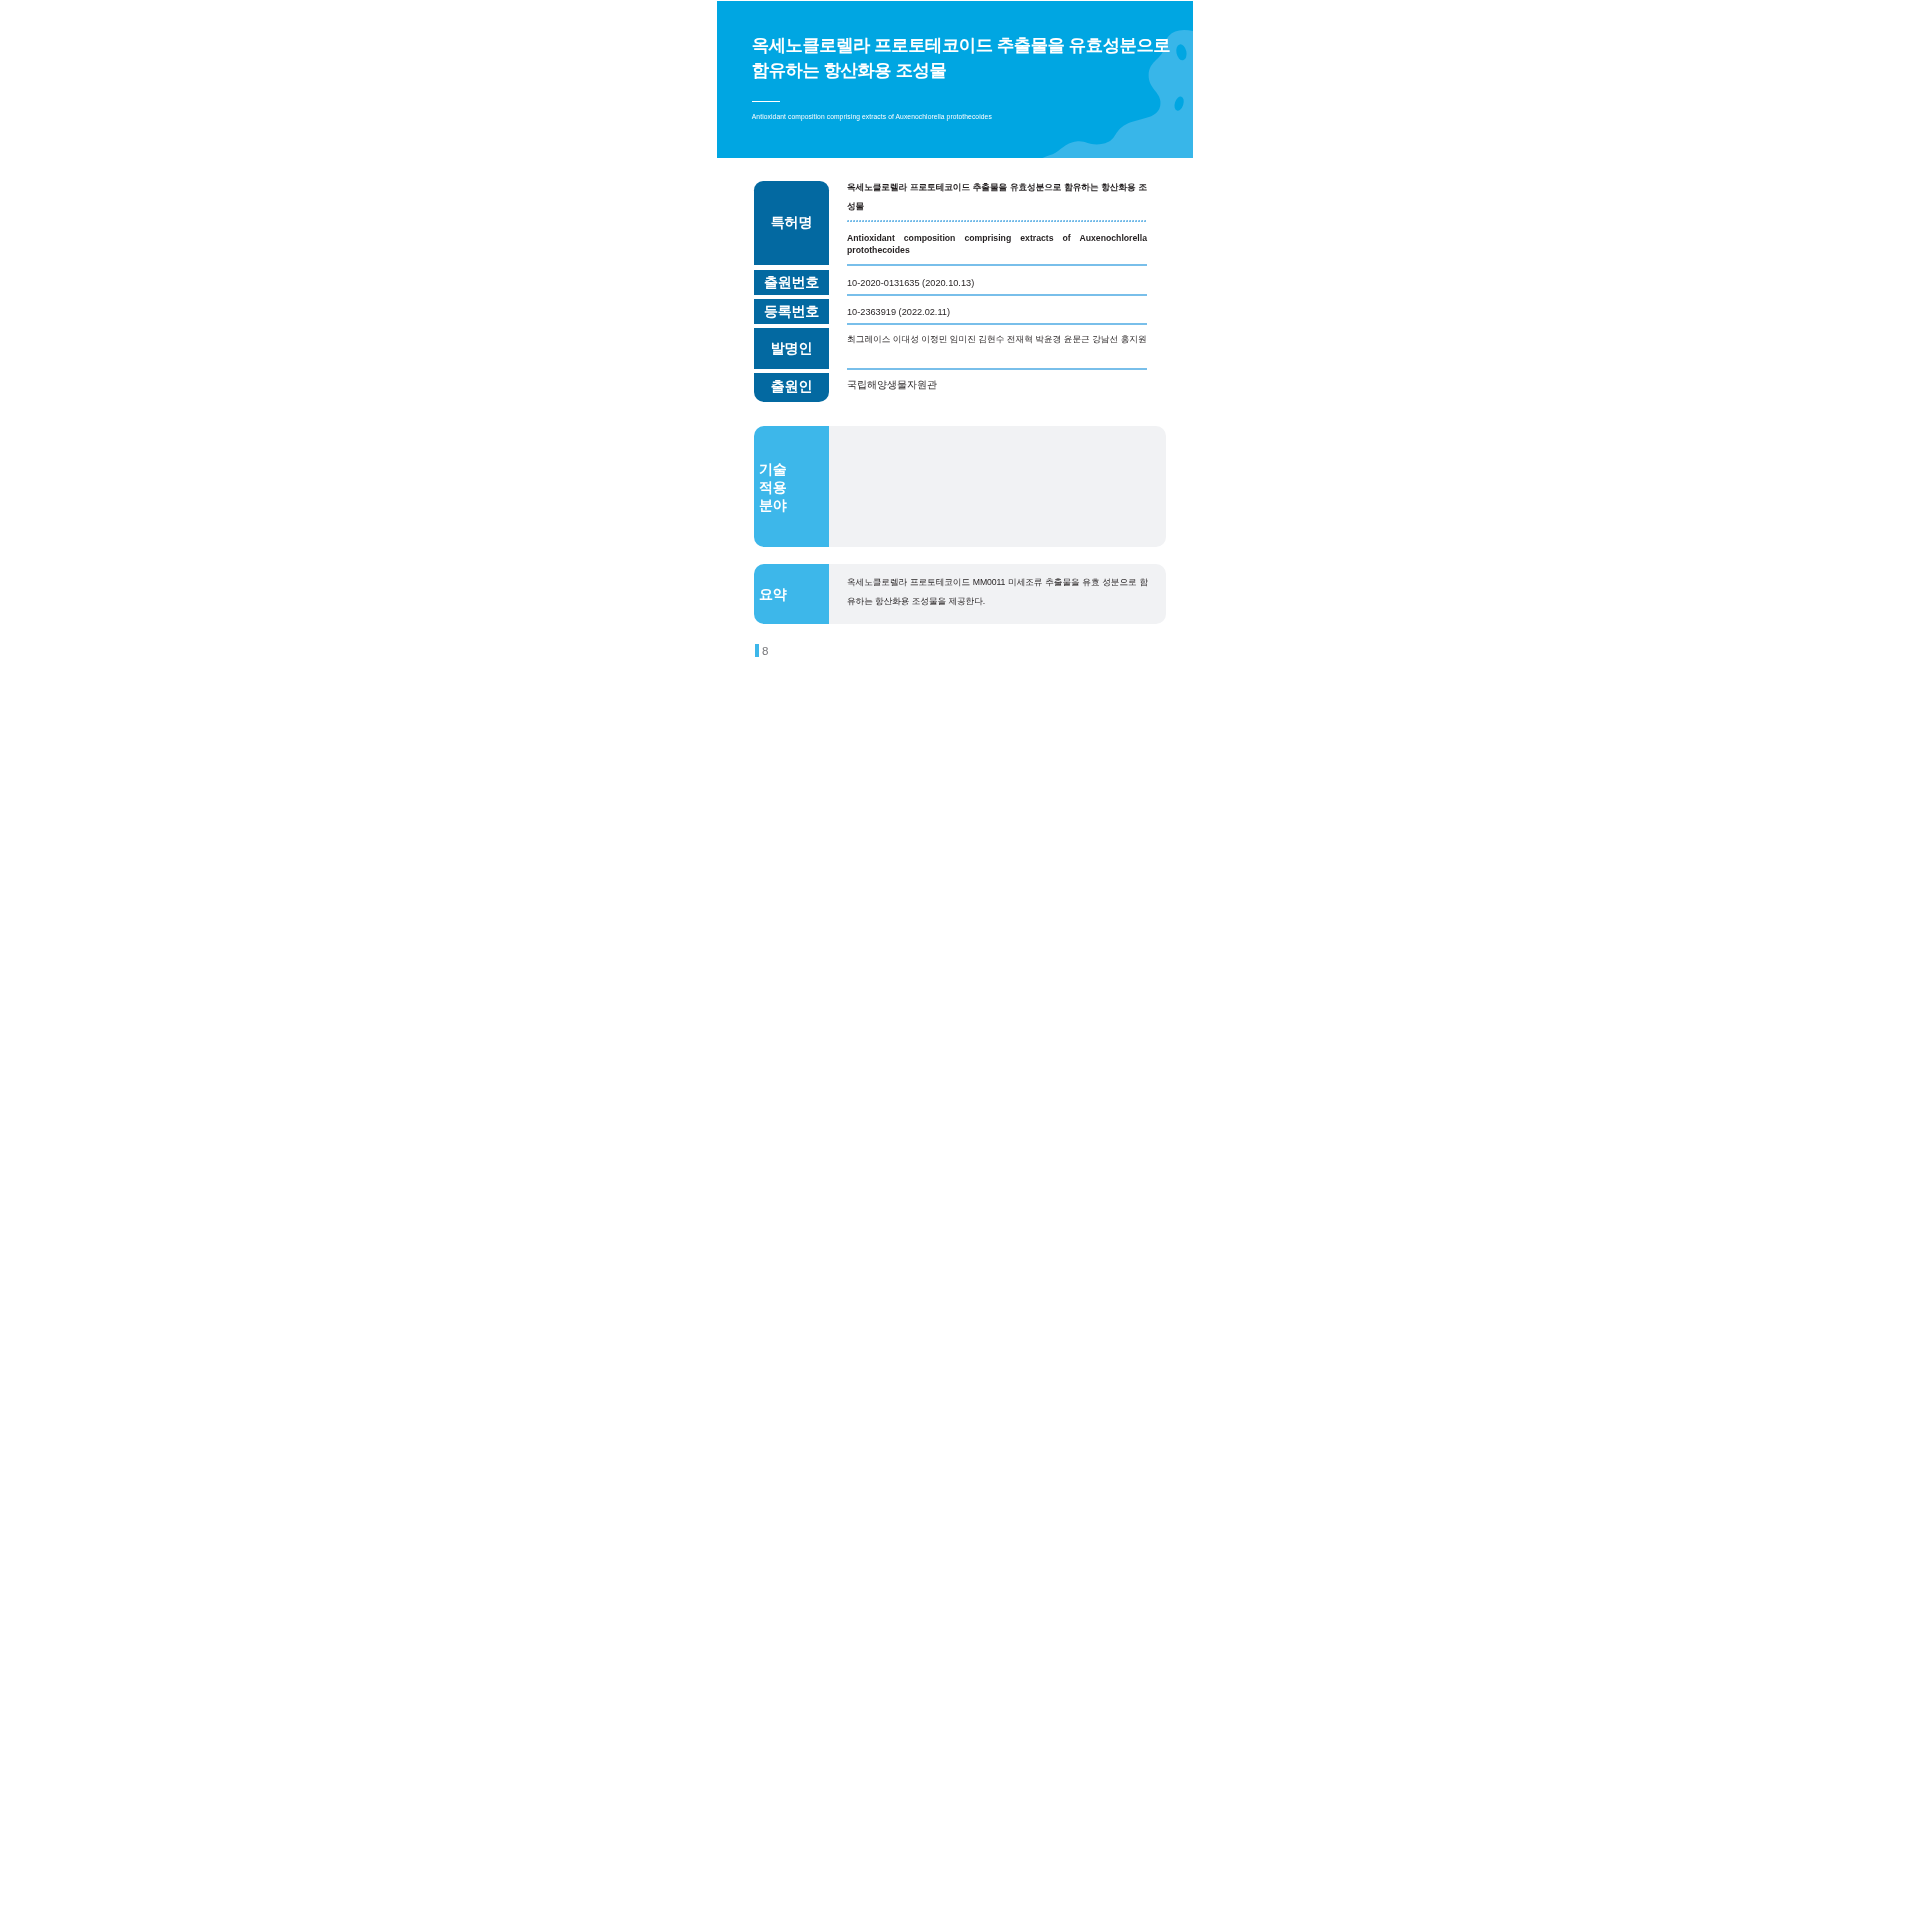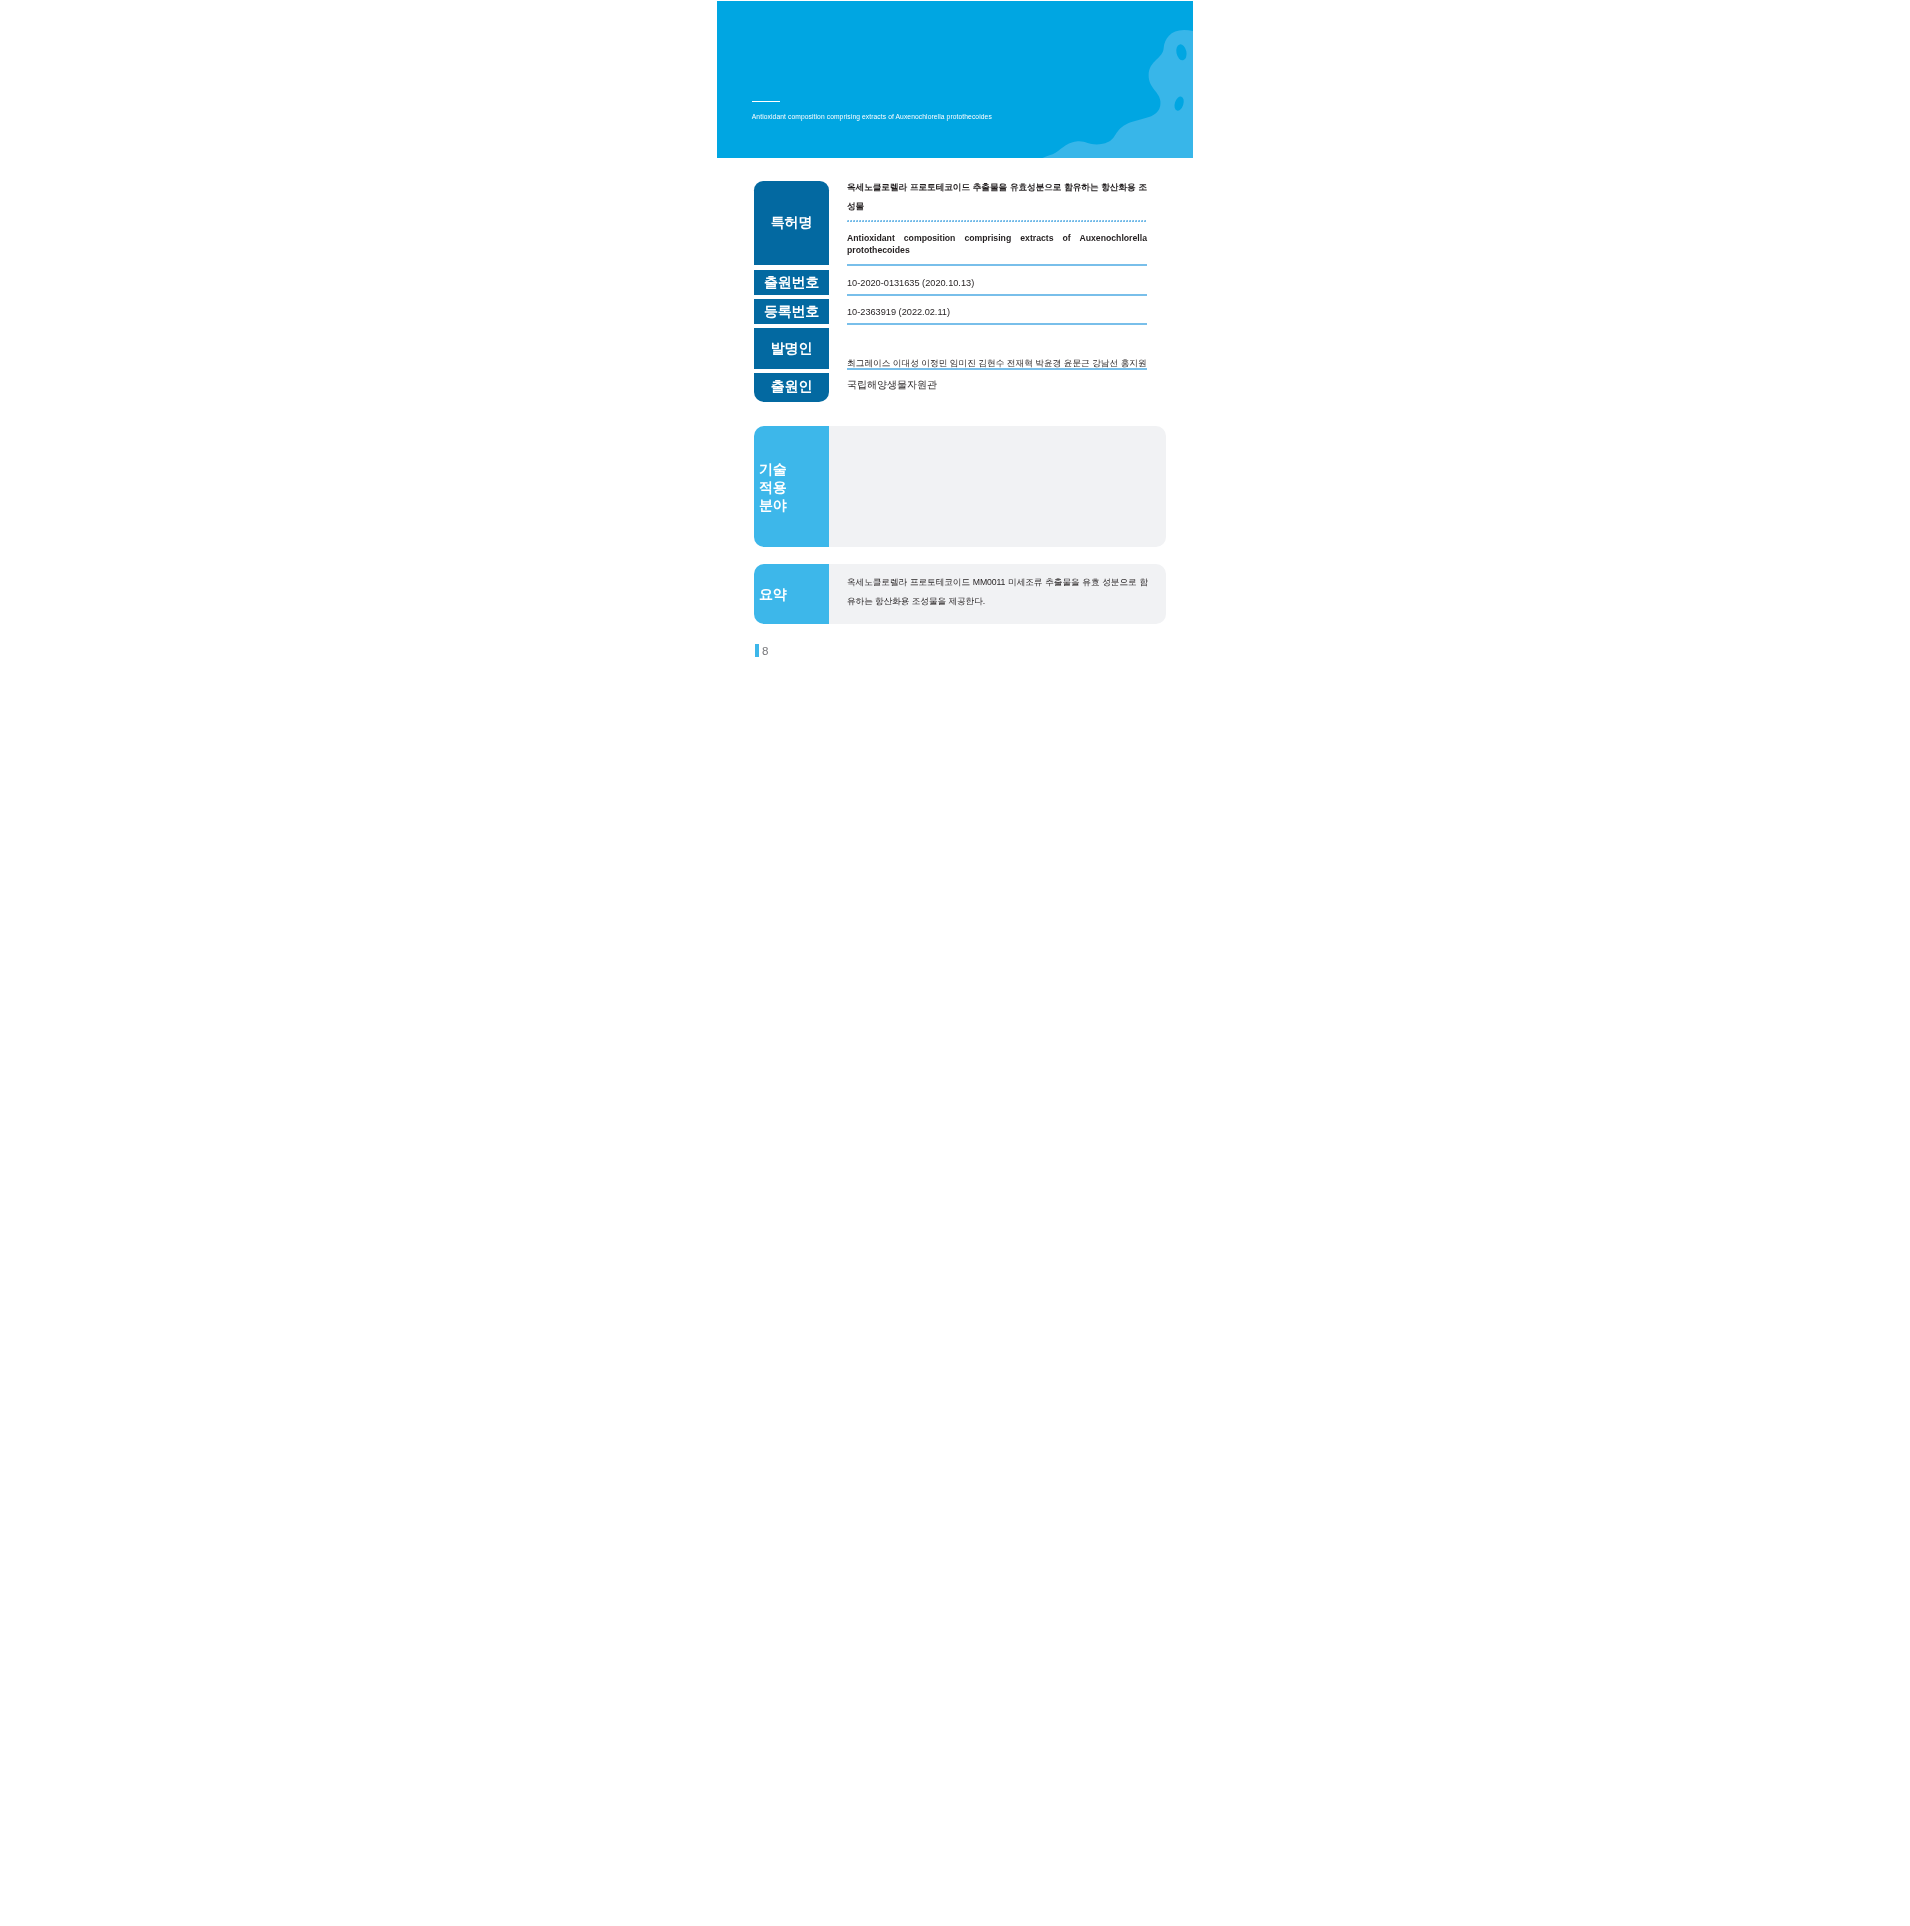--- a/index.html
+++ b/index.html
@@ -31,21 +31,21 @@
   .ko-title{top:178px;font-size:8.7px;font-weight:700;line-height:19px;text-align:justify;letter-spacing:-0.1px;}
   .dotline{
     position:absolute;left:131px;top:220px;width:300px;height:2.3px;
     background-image:radial-gradient(circle at 1.2px 1.2px, #74BBE8 0.9px, rgba(116,187,232,0) 1px);
     background-size:3px 2.3px;background-repeat:repeat-x;
   }
   .en-title{top:232px;font-size:8.7px;font-weight:700;line-height:12px;text-align:justify;}
   .sep{position:absolute;left:131px;width:300px;height:1.5px;background:#79BFEA;}
   .sep1{top:264px;} .sep2{top:294px;} .sep3{top:323px;} .sep4{top:368px;}
   .val{position:absolute;left:131px;width:300px;font-size:9.2px;font-weight:400;line-height:17.3px;}
-  .val2{top:275px;} .val3{top:304px;} .val4{top:331px;font-size:8.7px;margin-top:24px;} .val5{top:376px;font-size:10px;}
+  .val2{top:275px;} .val3{top:304px;} .val4{top:331px;font-size:8.7px;} .val5{top:376px;font-size:10px;}
   
   .sec-lbl{
     position:absolute;left:38px;width:75px;background:#3DB7EA;color:#ffffff;
     display:flex;flex-direction:column;justify-content:center;
     font-size:14px;font-weight:700;line-height:18px;letter-spacing:-0.2px;
     padding-left:5px;box-sizing:border-box;
   }
   .sec1-lbl{top:426px;height:121px;border-radius:10px 0 0 10px;}
   .sec2-lbl{top:564px;height:60px;border-radius:10px 0 0 10px;}
   .graybox{position:absolute;left:113px;width:337px;background:#F1F2F4;border-radius:0 10px 10px 0;}
@@ -72,20 +72,24 @@
                  C 304,230 342,238 335,272
                  C 327,308 278,302 246,320
                  C 212,338 224,362 186,370
                  C 148,378 142,356 108,366
                  C 80,374 72,394 48,400
                  C 42,402 36,404 30,407
                  L 420,407 Z" fill="#38B6E9"></path>
         <ellipse cx="390" cy="133" rx="13" ry="21" fill="#00A6E2" transform="rotate(-12 390 133)"></ellipse>
         <ellipse cx="384" cy="266" rx="11" ry="19" fill="#00A6E2" transform="rotate(18 384 266)"></ellipse>
       </svg>
+    </div>
+    <div class="header-title">
+      <div>옥세노클로렐라 프로토테코이드 추출물을 유효성분으로</div>
+      <div>함유하는 항산화용 조성물</div>
     </div>
     <div class="header-divider"></div>
     <div class="header-subtitle">Antioxidant composition comprising extracts of Auxenochlorella protothecoides</div>
   </div>
 
   <div class="lbl lbl1">특허명</div>
   <div class="lbl lbl2">출원번호</div>
   <div class="lbl lbl3">등록번호</div>
   <div class="lbl lbl4">발명인</div>
   <div class="lbl lbl5">출원인</div>

